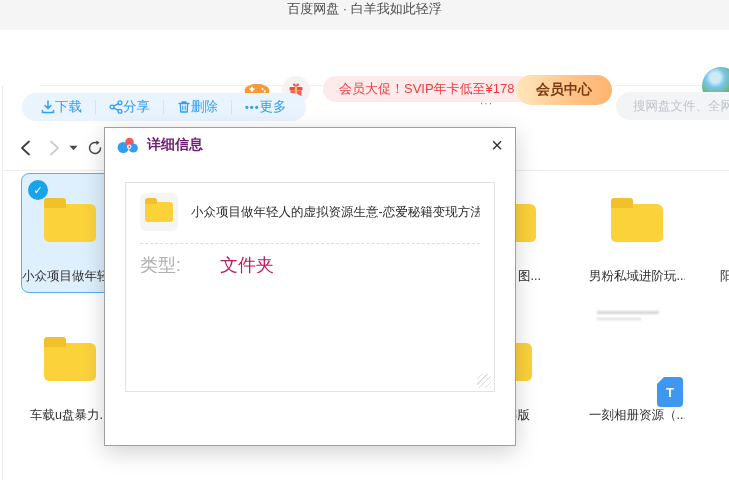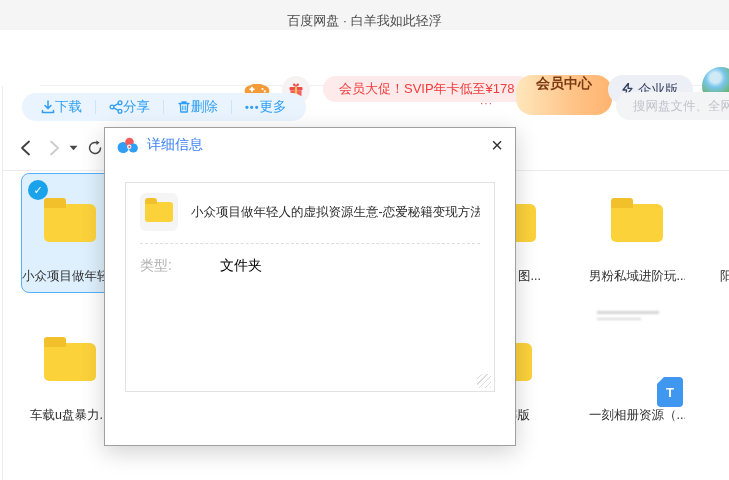--- a/index.html
+++ b/index.html
@@ -1,32 +1,32 @@
 <!DOCTYPE html>
 <html><head>
 <meta charset="utf-8">
 <style>
   html,body{margin:0;padding:0;background:#fff;}
   body{font-family:"Liberation Sans","DejaVu Sans",sans-serif;}
   .screen{position:relative;width:729px;height:480px;overflow:hidden;background:#fff;}
 
   
   .titlebar{position:absolute;left:0;top:0;width:729px;height:30px;background:#f5f5f6;
-    display:flex;align-items:flex-end;justify-content:center;font-size:13px;color:#4c4c4c;}
+    display:flex;align-items:flex-start;justify-content:center;font-size:13px;color:#4c4c4c;}
 
   
   .appheader{position:absolute;left:0;top:30px;width:729px;height:55px;background:#fff;border-bottom:1px solid #f0f0f0;margin-left:40px;}
   .ctrl-icon{position:absolute;left:204px;top:51px;width:26px;height:18px;}
   .gift-wrap{position:absolute;left:242px;top:46px;width:28px;height:28px;border-radius:50%;background:#f6f2f2;display:flex;align-items:center;justify-content:center;}
   .promo{position:absolute;left:283px;top:46px;height:26px;padding:0 16px;border-radius:14px;background:#fdeaea;
     color:#f23c3c;font-size:13px;display:flex;align-items:center;white-space:nowrap;cursor:pointer;}
   .promo-dots{position:absolute;left:440px;top:68px;color:#f23c3c;font-size:10px;letter-spacing:1px;}
-  .member{position:absolute;left:476px;top:45px;height:40px;padding:0 20px;border-radius:16px;
+  .member{position:absolute;left:476px;top:45px;height:30px;padding:0 20px;border-radius:16px;
     background:linear-gradient(90deg,#ffe7bd,#ffc387 60%,#ffb470);color:#7c3a12;font-size:14px;font-weight:bold;
-    display:flex;cursor:pointer;}
+    display:flex;align-items:center;cursor:pointer;}
   .enterprise{position:absolute;left:568px;top:45px;height:29px;padding:0 14px;border-radius:15px;background:#edeff7;
     color:#36405c;font-size:13.5px;display:flex;align-items:center;gap:5px;cursor:pointer;}
   .avatar{position:absolute;left:662px;top:37px;width:38px;height:38px;border-radius:50%;
     background:radial-gradient(circle at 35% 28%,#cfe9f5 0 14%,#79c6ec 26%,#69b46e 52%,#4d9a58 68%,#3b7d4e 100%);
     cursor:pointer;}
   .avatar::after{content:"";position:absolute;right:4px;top:5px;width:6px;height:6px;border-radius:50%;background:#f3d36b;}
   .svip-badge{position:absolute;left:660px;top:64px;width:42px;height:14px;border-radius:7px;background:#38302a;
     border:1px solid #191410;color:#f3d69c;font-size:8.5px;font-style:italic;font-weight:bold;
     display:flex;align-items:center;justify-content:center;letter-spacing:.5px;}
   .support{position:absolute;left:712px;top:48px;width:22px;height:22px;border-radius:50%;border:2px solid #616161;}
@@ -64,31 +64,31 @@
   .ticon::after{content:"";position:absolute;top:0;left:0;border-left:7px solid #fff;border-bottom:7px solid transparent;border-top-left-radius:4px;}
   .ticon span{position:absolute;inset:0;display:flex;align-items:center;justify-content:center;color:#fff;font-size:13px;font-weight:bold;}
   .redacted{position:absolute;left:597px;top:311px;filter:blur(1px);opacity:.65;}
   .redacted .l1{width:62px;height:3px;background:#bdbdbd;margin-bottom:4px;}
   .redacted .l2{width:44px;height:2px;background:#c6c6c6;}
 
   
   .dialog{position:absolute;left:104px;top:127px;width:412px;height:319px;background:#fff;
     border:1px solid #9f9f9f;box-shadow:0 6px 22px rgba(0,0,0,.18);z-index:20;box-sizing:border-box;}
   .dlg-head{height:34px;display:flex;align-items:center;padding:0 12px;position:relative;}
-  .dlg-title{margin-left:8px;font-size:14px;color:#3b82f6;}
+  .dlg-title{margin-left:8px;font-size:14px;color:#701a75;font-weight:bold;}
   .dlg-close{position:absolute;right:12px;top:3px;font-size:20px;color:#333;cursor:pointer;line-height:28px;}
   .dlg-box{margin:20px 20px 0 20px;height:210px;border:1px solid #e2e2e2;position:relative;box-sizing:border-box;}
   .name-row{display:flex;align-items:center;padding:10px 14px;}
   .thumb{width:38px;height:38px;border-radius:6px;background:#f5f5f5;display:flex;align-items:center;justify-content:center;flex:none;}
   .fname{margin-left:13px;font-size:12.5px;color:#2b2b2b;white-space:nowrap;overflow:hidden;}
   .dash{border-top:1px dashed #ddd;margin:2px 14px 0 14px;}
   .detail-rows{padding:7px 14px 0 14px;}
-  .drow{display:flex;line-height:28px;font-size:14px;}
+  .drow{display:flex;line-height:28px;font-size:18px;}
   .dlabel{width:80px;color:#b0b0b0;flex:none;}
-  .dvalue{color:#000000;white-space:nowrap;}
+  .dvalue{color:#be185d;white-space:nowrap;}
   .grip{position:absolute;right:3px;bottom:3px;width:14px;height:14px;
     background:repeating-linear-gradient(135deg,transparent 0 3px,#d4d4d4 3px 4px);opacity:.8;}
 </style>
 </head>
 <body>
 
 <div class="screen">
 
   <div class="titlebar">
     <span>百度网盘 · 白羊我如此轻浮</span>
@@ -112,26 +112,20 @@
         <path d="M8 4.8 C5.4 4.8 4.2 2.4 5.8 1.6 C7.2 1 8 2.8 8 4.8 C8 2.8 8.8 1 10.2 1.6 C11.8 2.4 10.6 4.8 8 4.8 Z" fill="#ef4d4d"></path>
       </svg>
     </div>
     <div class="promo">
       <span>会员大促！SVIP年卡低至¥178</span>
     </div>
     <div class="promo-dots">···</div>
     <div class="member">
       <span>会员中心</span>
     </div>
-    <div class="enterprise">
-      <svg width="11" height="13" viewBox="0 0 11 13">
-        <path d="M6.5 0 L1 7 L4.6 7 L3.6 13 L10 5.4 L6 5.4 Z" fill="none" stroke="#36405c" stroke-width="1.3" stroke-linejoin="round"></path>
-      </svg>
-      <span>企业版</span>
-    </div>
     <div class="avatar"></div>
     <div class="svip-badge">SVIP1</div>
     <div class="support"></div>
   </div>
 
   <div class="panel-edge"></div>
 
   <div class="toolbar">
     <div class="tool-btn">
       <svg width="14" height="14" viewBox="0 0 14 14">

